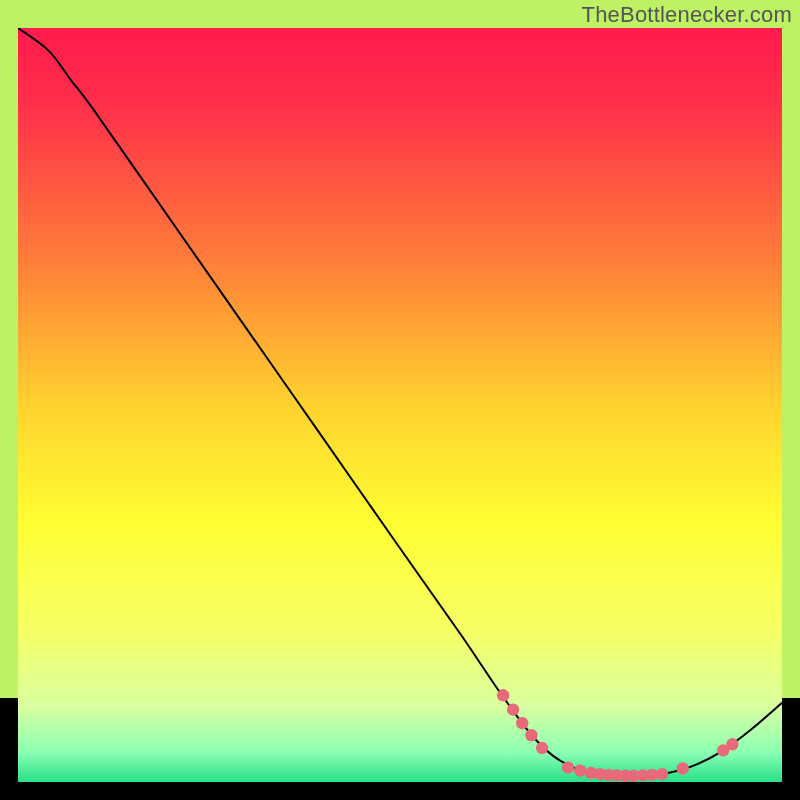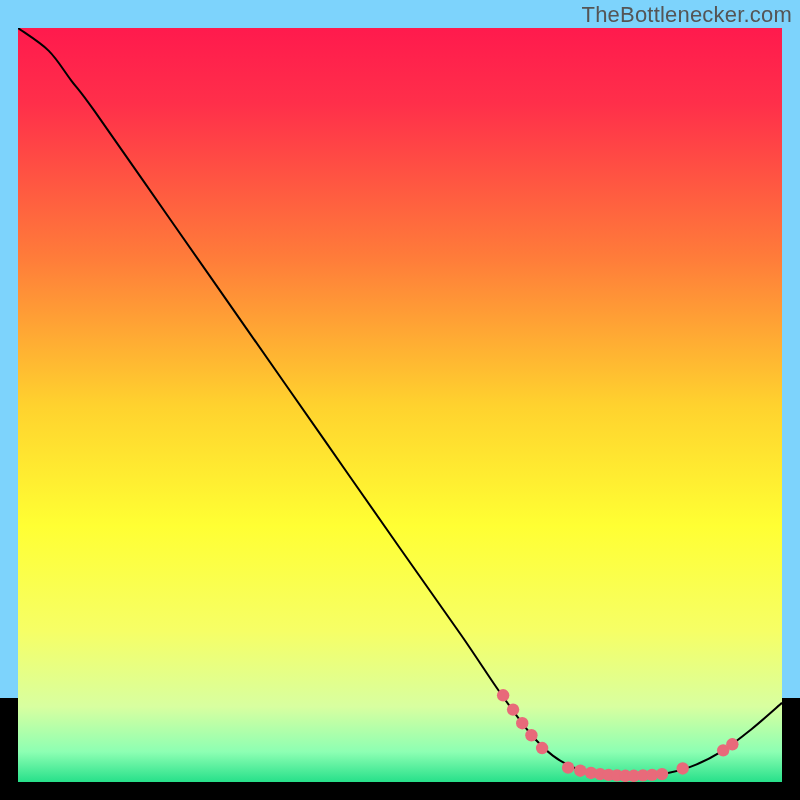--- a/index.html
+++ b/index.html
@@ -8,21 +8,21 @@
     width: 800px;
     height: 800px;
     background: #000;
     overflow: hidden;
     font-family: Arial, Helvetica, sans-serif;
   }
   .frame {
     position: relative;
     width: 800px;
     height: 698px;
-    background: #7dd3fc;
+    background: #bef264;
   }
   .watermark {
     position: absolute;
     top: 2px;
     right: 8px;
     color: #555;
     font-size: 22px;
     font-weight: 500;
     letter-spacing: 0.2px;
     z-index: 10;

